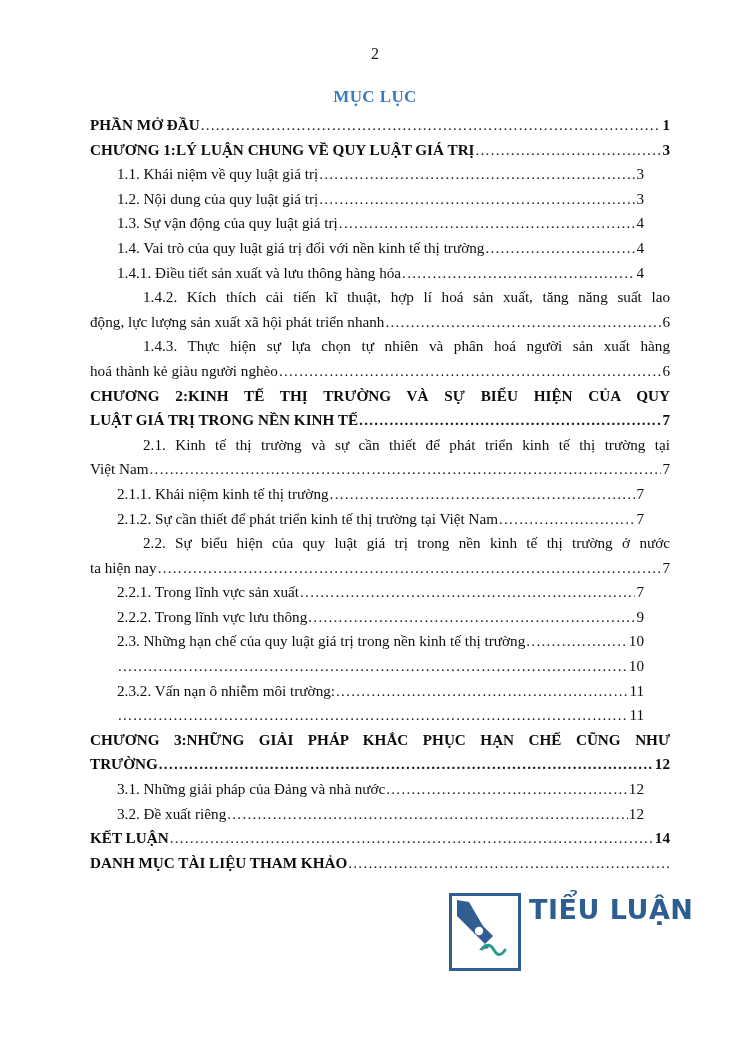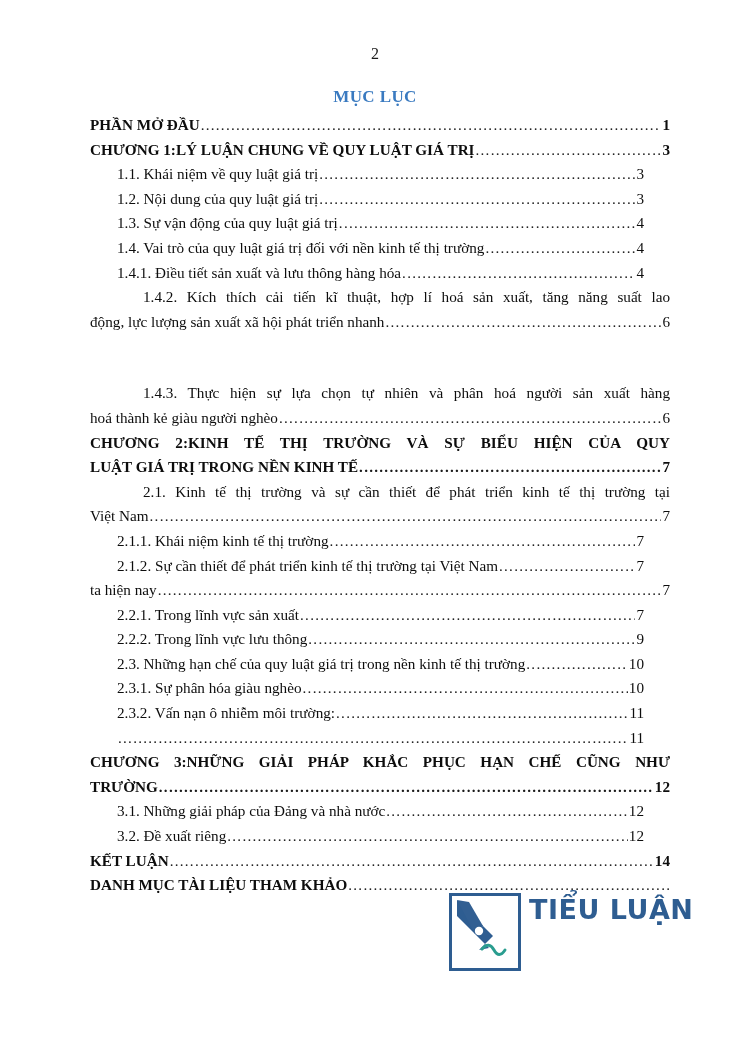--- a/index.html
+++ b/index.html
@@ -219,21 +219,21 @@
         <div style="text-align: justify; text-align-last: justify; font-weight: normal; text-indent: 53px;">1.4.2. Kích thích cải tiến kĩ thuật, hợp lí hoá sản xuất, tăng năng suất lao</div>
         <div style="font-weight: normal;">
           <div class="row">
             <span class="label">động, lực lượng sản xuất xã hội phát triển nhanh</span>
             <span class="leader">........................................................................................................................................................................................................</span>
             <span class="pg">6</span>
           </div>
         </div>
       </div>
       <div class="toc-entry lvl2" style="white-space: normal; margin-left: 0px; width: 580px;">
-        <div style="text-align: justify; text-align-last: justify; font-weight: normal; text-indent: 53px; margin-top: 47px;">1.4.3. Thực hiện sự lựa chọn tự nhiên và phân hoá người sản xuất hàng</div>
+        <div style="text-align: justify; text-align-last: justify; font-weight: normal; text-indent: 53px;">1.4.3. Thực hiện sự lựa chọn tự nhiên và phân hoá người sản xuất hàng</div>
         <div style="font-weight: normal;">
           <div class="row">
             <span class="label">hoá thành kẻ giàu người nghèo</span>
             <span class="leader">........................................................................................................................................................................................................</span>
             <span class="pg">6</span>
           </div>
         </div>
       </div>
       <div class="toc-entry lvl1" style="white-space: normal; margin-left: 0px; width: 580px;">
         <div style="text-align: justify; text-align-last: justify; font-weight: bold;">CHƯƠNG 2:KINH TẾ THỊ TRƯỜNG VÀ SỰ BIỂU HIỆN CỦA  QUY</div>
@@ -263,20 +263,21 @@
         </div>
       </div>
       <div class="toc-entry lvl2">
         <div class="row">
           <span class="label">2.1.2. Sự cần thiết để phát triển kinh tế thị trường tại Việt Nam</span>
           <span class="leader">........................................................................................................................................................................................................</span>
           <span class="pg">7</span>
         </div>
       </div>
       <div class="toc-entry lvl2" style="white-space: normal; margin-left: 0px; width: 580px;">
+        <div style="text-align: justify; text-align-last: justify; font-weight: normal; text-indent: 53px;">2.2. Sự biểu hiện của quy luật giá trị trong nền kinh tế thị trường ở nước</div>
         <div style="font-weight: normal;">
           <div class="row">
             <span class="label">ta hiện nay</span>
             <span class="leader">........................................................................................................................................................................................................</span>
             <span class="pg">7</span>
           </div>
         </div>
       </div>
       <div class="toc-entry lvl2">
         <div class="row">
@@ -294,21 +295,20 @@
       </div>
       <div class="toc-entry lvl2">
         <div class="row">
           <span class="label">2.3. Những hạn chế của quy luật giá trị trong nền kinh tế thị trường</span>
           <span class="leader">........................................................................................................................................................................................................</span>
           <span class="pg">10</span>
         </div>
       </div>
       <div class="toc-entry lvl2">
         <div class="row">
-          <span class="label">2.3.1. Sự phân hóa giàu nghèo</span>
           <span class="leader">........................................................................................................................................................................................................</span>
           <span class="pg">10</span>
         </div>
       </div>
       <div class="toc-entry lvl2">
         <div class="row">
           <span class="label">2.3.2. Vấn nạn ô nhiễm môi trường:</span>
           <span class="leader">........................................................................................................................................................................................................</span>
           <span class="pg">11</span>
         </div>

